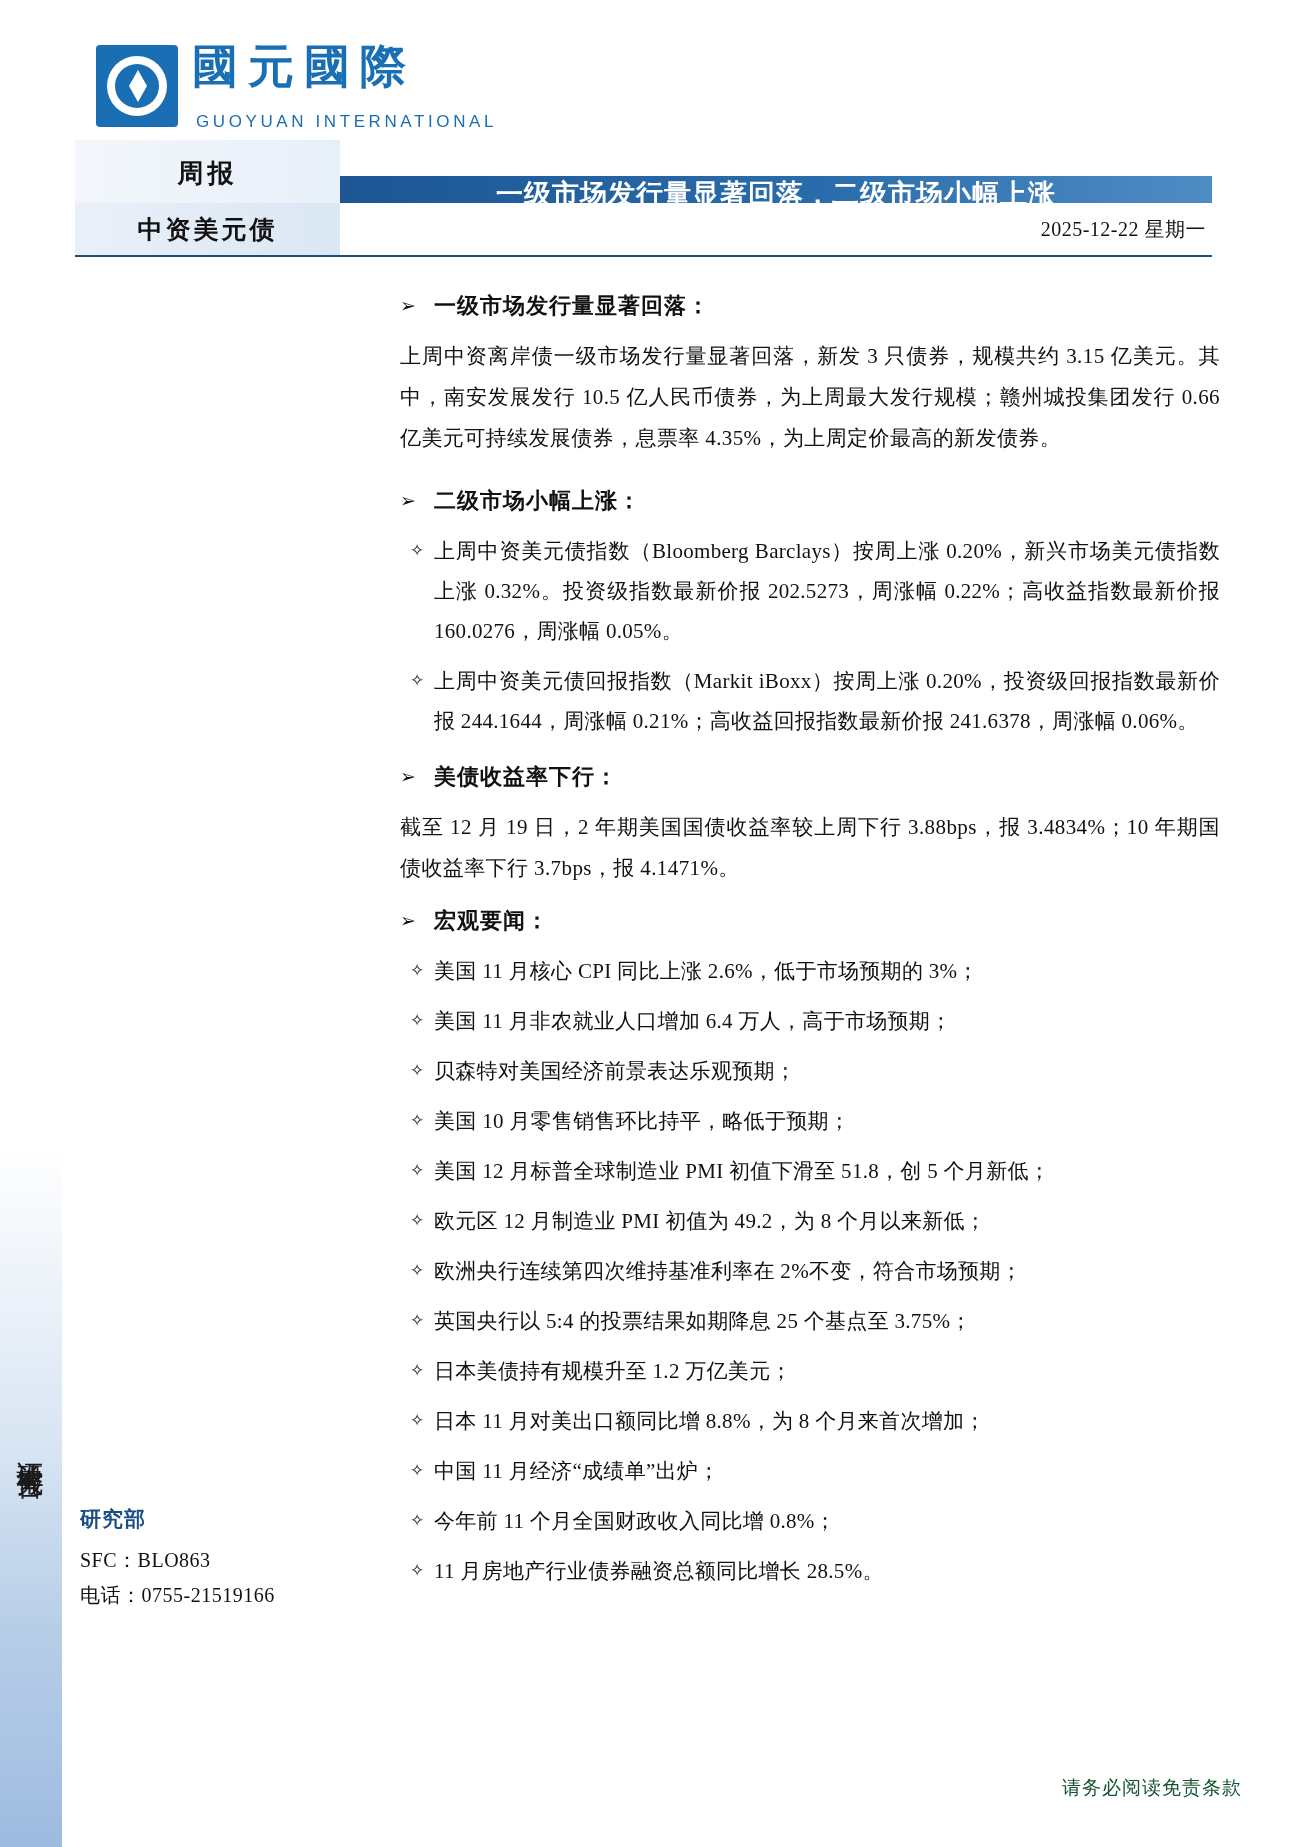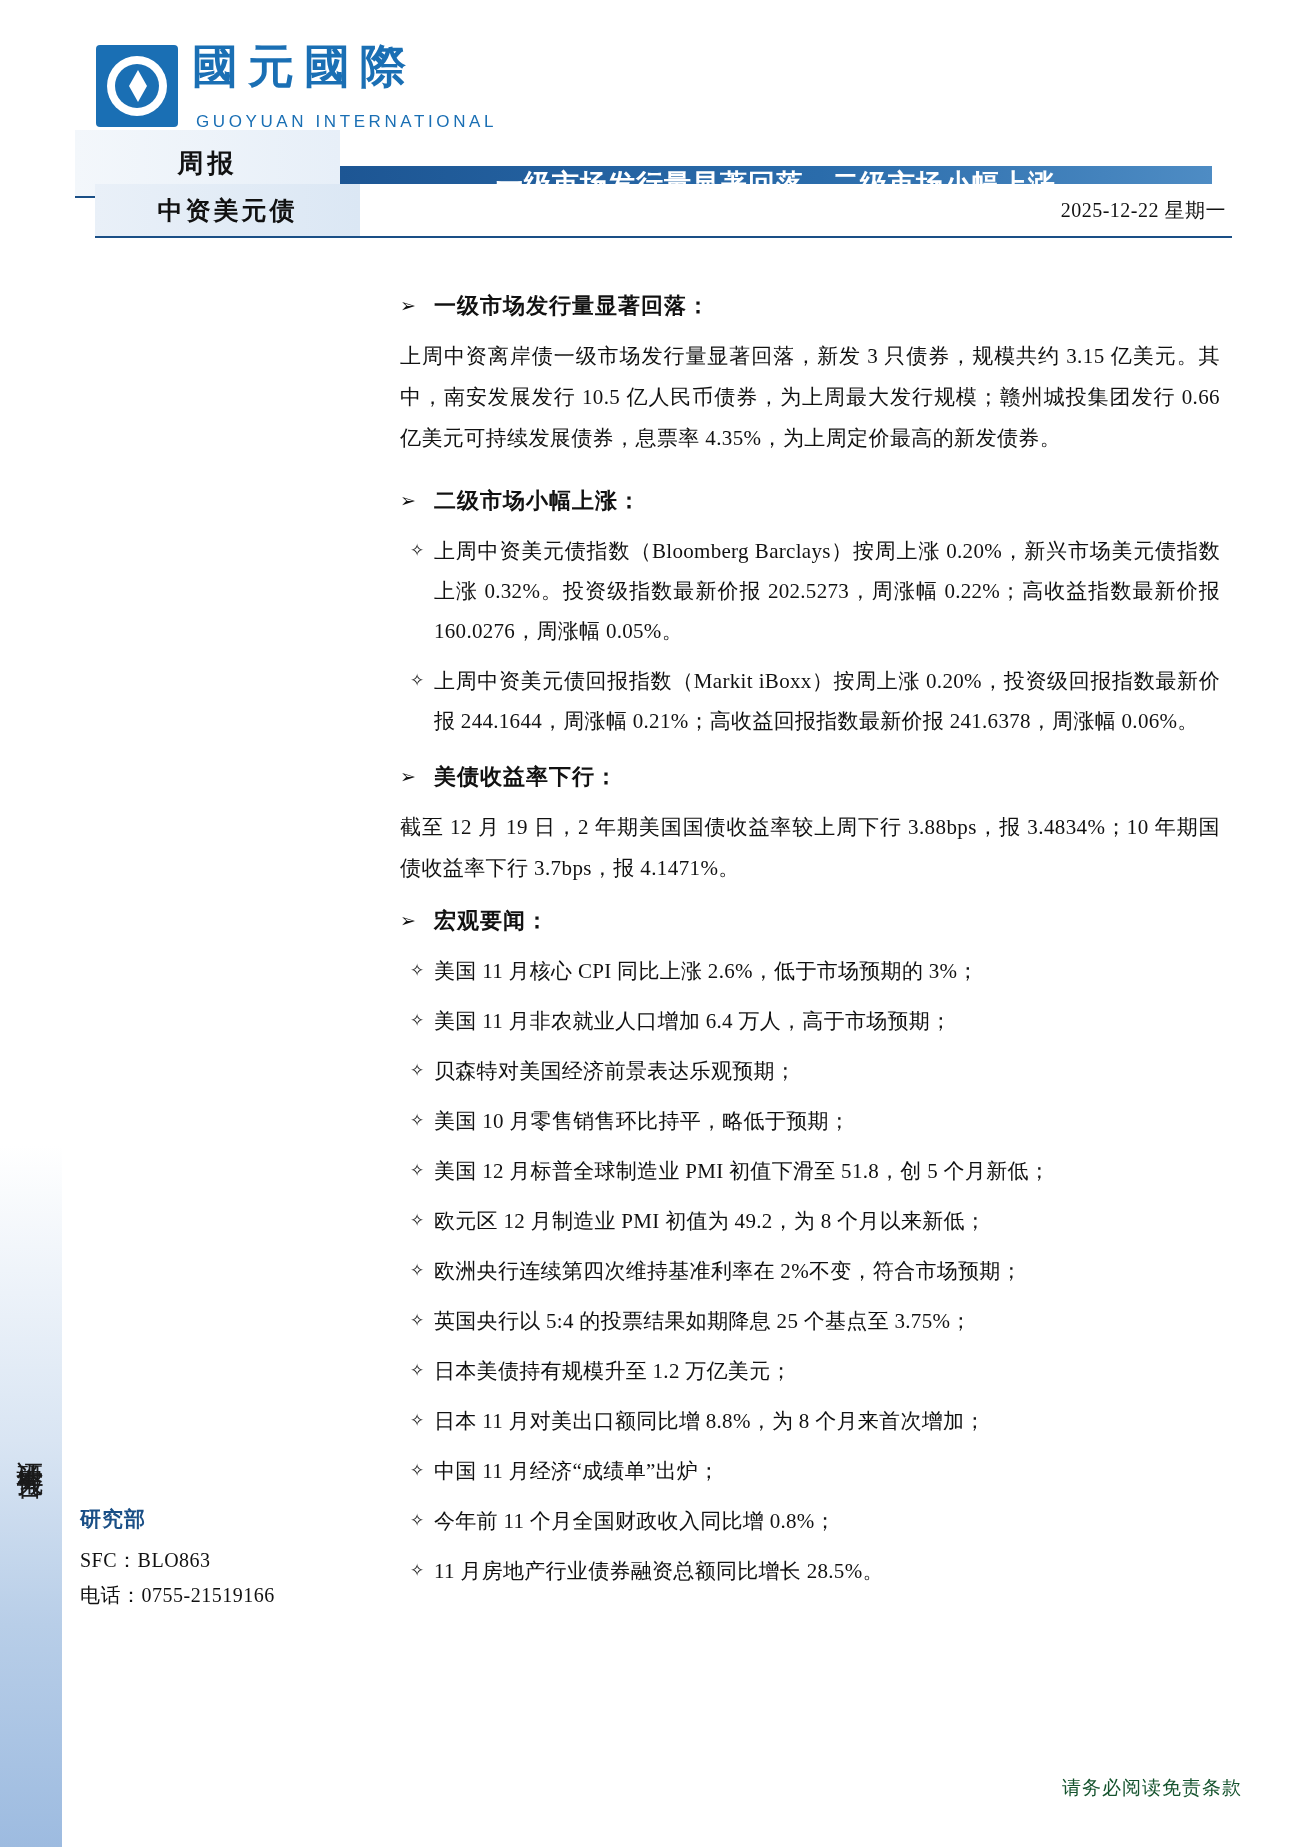--- a/index.html
+++ b/index.html
@@ -111,21 +111,21 @@
     color: #1a6fb4;
     letter-spacing: 3.6px;
     margin-top: 18px;
     padding-left: 4px;
   }
 
   
   .hdr-row1 {
     position: absolute;
     left: 75px;
-    top: 130px;
+    top: 140px;
     width: 1137px;
     height: 68px;
     display: flex;
   }
   .hdr-left1 {
     width: 265px;
     background: linear-gradient(90deg, #f3f7fb 0%, #e7eff8 100%);
     display: flex;
     align-items: center;
     justify-content: center;
@@ -148,25 +148,24 @@
   .hdr-right1-txt {
     font-size: 27px;
     font-weight: bold;
     color: #ffffff;
     letter-spacing: 1px;
   }
 
   .hdr-row2 {
     position: absolute;
     left: 75px;
-    top: 184px;
+    top: 203px;
     width: 1137px;
     height: 54px;
     display: flex;
-    margin-left: 20px;
   }
   .hdr-left2 {
     width: 265px;
     background: linear-gradient(90deg, #e9f0f8 0%, #dbe7f4 100%);
     display: flex;
     align-items: center;
     justify-content: center;
     border-bottom: 2px solid #1a4f86;
   }
   .hdr-left2-txt {

